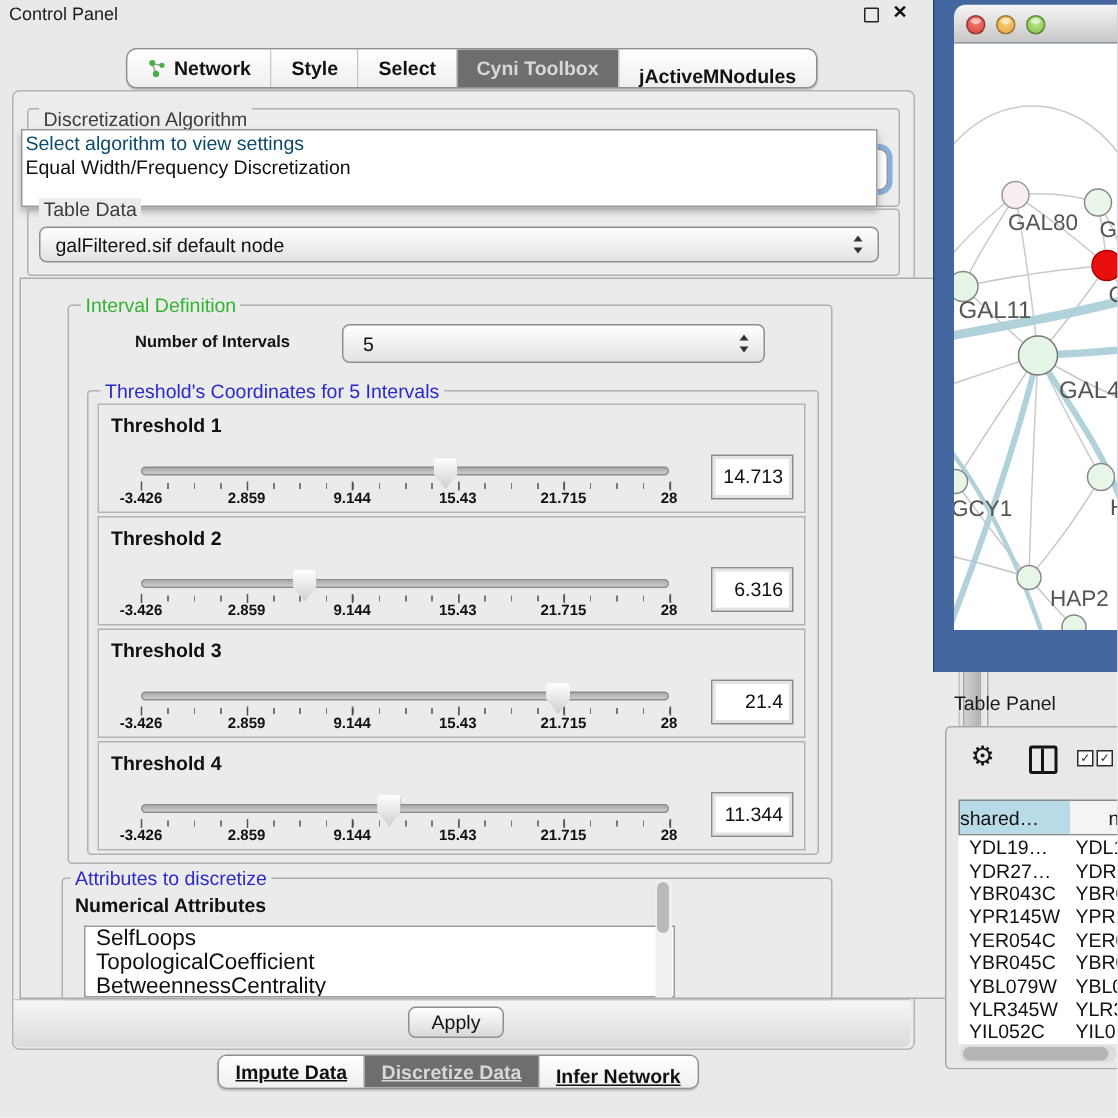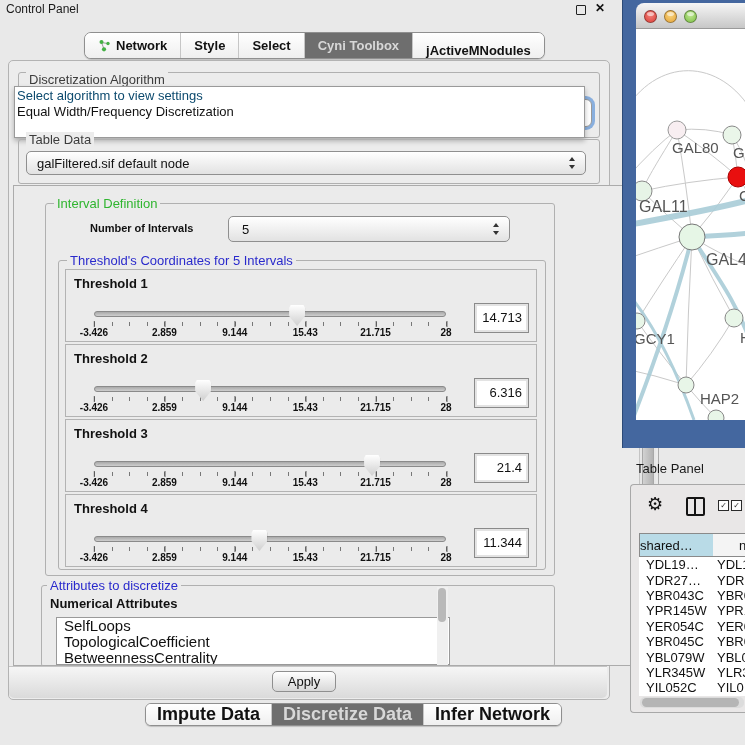--- a/index.html
+++ b/index.html
@@ -13,21 +13,21 @@
   .close-ic{right:140px;top:1px;font-size:12px;font-weight:bold;color:#111;}
 
   
   .tabbar{display:flex;background:#fbfbfb;border:1px solid #8f8f8f;border-radius:7px;
           overflow:hidden;box-shadow:0 1px 1px rgba(0,0,0,.18);height:25px;}
   .tabbar.bottom{height:21px;border-radius:6px;}
   .tab{display:flex;align-items:center;gap:5px;padding:0 13px;font-size:13px;font-weight:bold;
        color:#111;border-right:1px solid #c6c6c6;background:linear-gradient(#ffffff,#efefef);white-space:nowrap;}
   .tab:last-child{border-right:none;align-items:flex-end;}
   .tab.sel{background:#6e6e6e;color:#d8d8d8;}
-  .tabbar.bottom .tab{padding:0 11px;font-size:18px;}
+  .tabbar.bottom .tab{padding:0 11px;font-size:13px;text-decoration:underline;}
 
   
   .outer-box{left:8px;top:60px;width:600px;height:638px;background:#ececec;
              border:1px solid #b3b3b3;border-radius:5px;}
 
   
   .group{border:1px solid #b0b0b0;border-radius:3px;}
   .group-label{position:absolute;font-size:13px;background:#ececec;padding:0 3px;white-space:nowrap;}
   .lbl-green{color:#2fb52f;}
   .lbl-blue{color:#2a2acc;}

